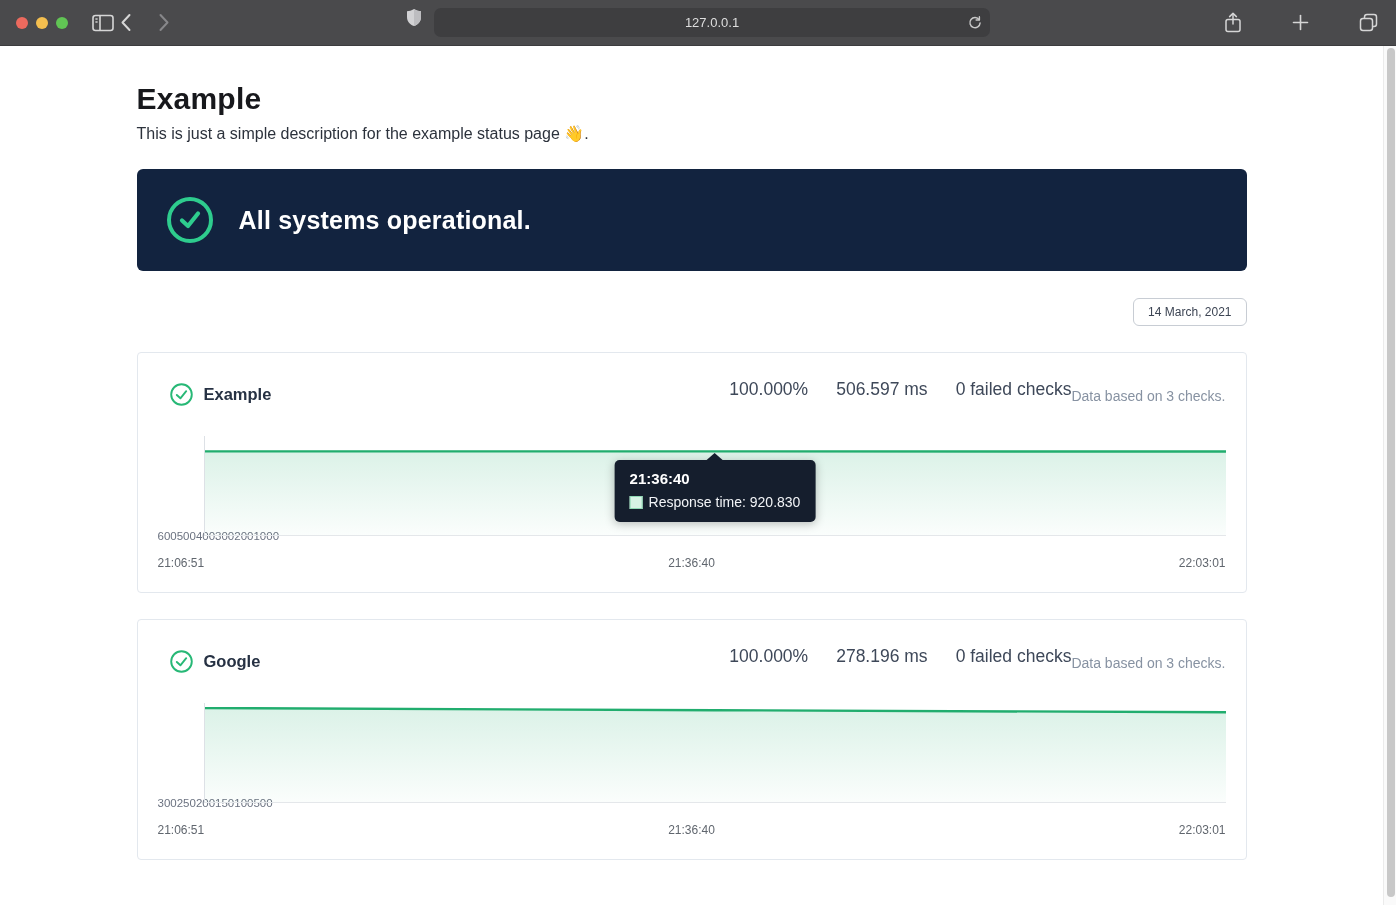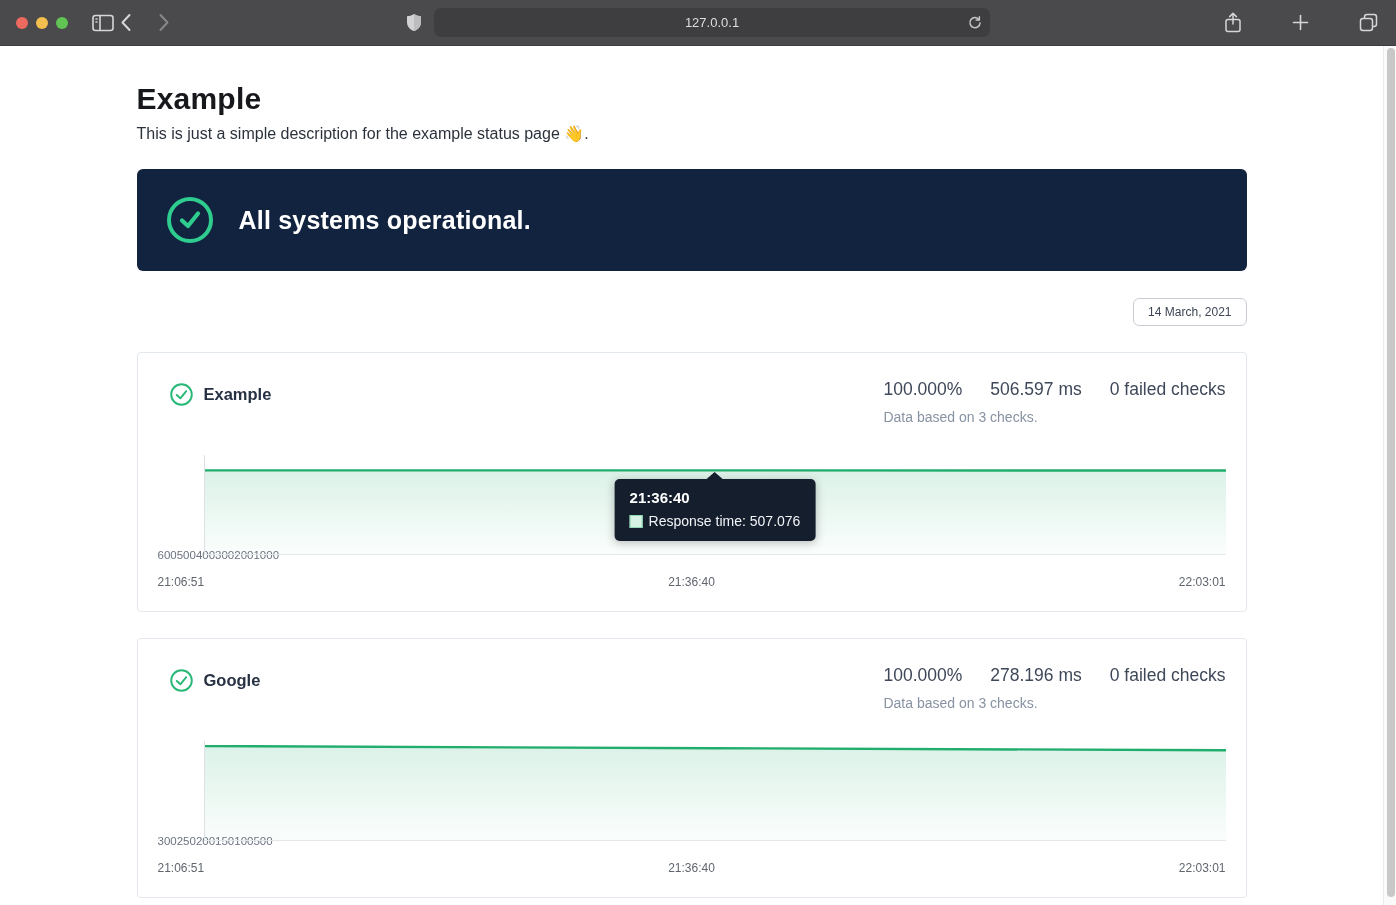--- a/index.html
+++ b/index.html
@@ -10,21 +10,21 @@
   .toolbar { position: relative; height: 46px; background: #4a4a4c;
     border-bottom: 1px solid #3c3c3e; display: flex; align-items: center; padding: 0 16px; }
   .traffic { display: flex; gap: 8px; margin-right: 24px; }
   .light { width: 12px; height: 12px; border-radius: 50%; display: inline-block; cursor: default; }
   .light.red { background: #ec6a5e; } .light.yellow { background: #f4bf4f; } .light.green { background: #61c554; }
   .tb-btn { background: none; border: none; padding: 0; display: flex; align-items: center;
     justify-content: center; cursor: pointer; }
   .tb-btn + .tb-btn { margin-left: 26px; }
   .nav-group { display: flex; align-items: center; margin-left: 6px; }
   .center-group { position: absolute; left: 50%; transform: translateX(-50%);
-    display: flex; align-items: center; gap: 12px; }
+    display: flex; align-items: flex-start; gap: 12px; }
   .url-bar { position: relative; width: 556px; height: 29px; background: #3e3e40;
     border-radius: 7px; display: flex; align-items: center; justify-content: center; }
   .url-text { color: #dedede; font-size: 13px; }
   .reload-btn { position: absolute; right: 8px; top: 50%; transform: translateY(-50%); }
   .right-group { position: absolute; right: 18px; display: flex; align-items: center; gap: 24px; }
 
   
   .page { height: 859px; overflow: hidden; background: #fff; margin-right: 13px; }
   .container { width: 1110px; margin: 0 auto; padding-top: 36px; }
   h1.page-title { font-size: 30px; font-weight: 700; color: #17181c; letter-spacing: .2px; }
@@ -39,21 +39,21 @@
   .date-row { margin-top: 27px; display: flex; justify-content: flex-end; }
   .date-btn { background: #fff; border: 1px solid #c8cdd4; border-radius: 6px;
     padding: 6px 14px; font-size: 12px; color: #3c4453; cursor: pointer;
     font-family: "Liberation Sans", sans-serif; }
 
   .card { margin-top: 26px; border: 1px solid #e3e8ee; border-radius: 4px;
     padding: 26px 20px 22px; background: #fff; }
   .card-header { display: flex; justify-content: space-between; align-items: flex-start; }
   .card-title-group { display: flex; align-items: center; gap: 11px; padding-left: 12px; padding-top: 4px; }
   .card-name { font-size: 16.5px; font-weight: 700; color: #263143; }
-  .card-stats { display: flex; flex-direction: column; align-items: flex-start; }
+  .card-stats { display: flex; flex-direction: row; align-items: flex-start; }
   .stats-row { display: flex; gap: 28px; font-size: 17.5px; color: #3e4859; }
   .stats-caption { margin-top: 9px; font-size: 14px; color: #8792a2; }
 
   .chart { margin-top: 30px; }
   .chart-main { display: flex; }
   .y-labels { width: 46px; height: 112px; margin-top: -6px; display: flex; flex-direction: row;
     justify-content: space-between; align-items: flex-end; padding-right: 9px;
     font-size: 11.5px; color: #6b7280; }
   .y-labels span { line-height: 12px; height: 12px; }
   .plot { position: relative; flex: 1; height: 100px;
@@ -210,21 +210,21 @@
                     <stop offset="1" stop-color="rgba(33,173,110,0.02)"></stop>
                   </linearGradient>
                 </defs>
                 <path d="M0 15.5 L 500 15.487333333333325 L 1000 15.716666666666669 L 1000 100 L 0 100 Z" fill="url(#area-grad-0)"></path>
                 <polyline points="0,15.5 500,15.487333333333325 1000,15.716666666666669" fill="none" stroke="#21ad6e" stroke-width="2.4" vector-effect="non-scaling-stroke"></polyline>
               </svg>
             <div class="tooltip">
               <div class="tt-title">21:36:40</div>
               <div class="tt-row">
                 <span class="tt-swatch"></span>
-                <span>Response time: 507.076</span>
+                <span>Response time: 920.830</span>
               </div>
             </div>
           </div>
         </div>
         <div class="x-labels">
             <span>21:06:51</span>
             <span>21:36:40</span>
             <span>22:03:01</span>
           </div>
       </div>

